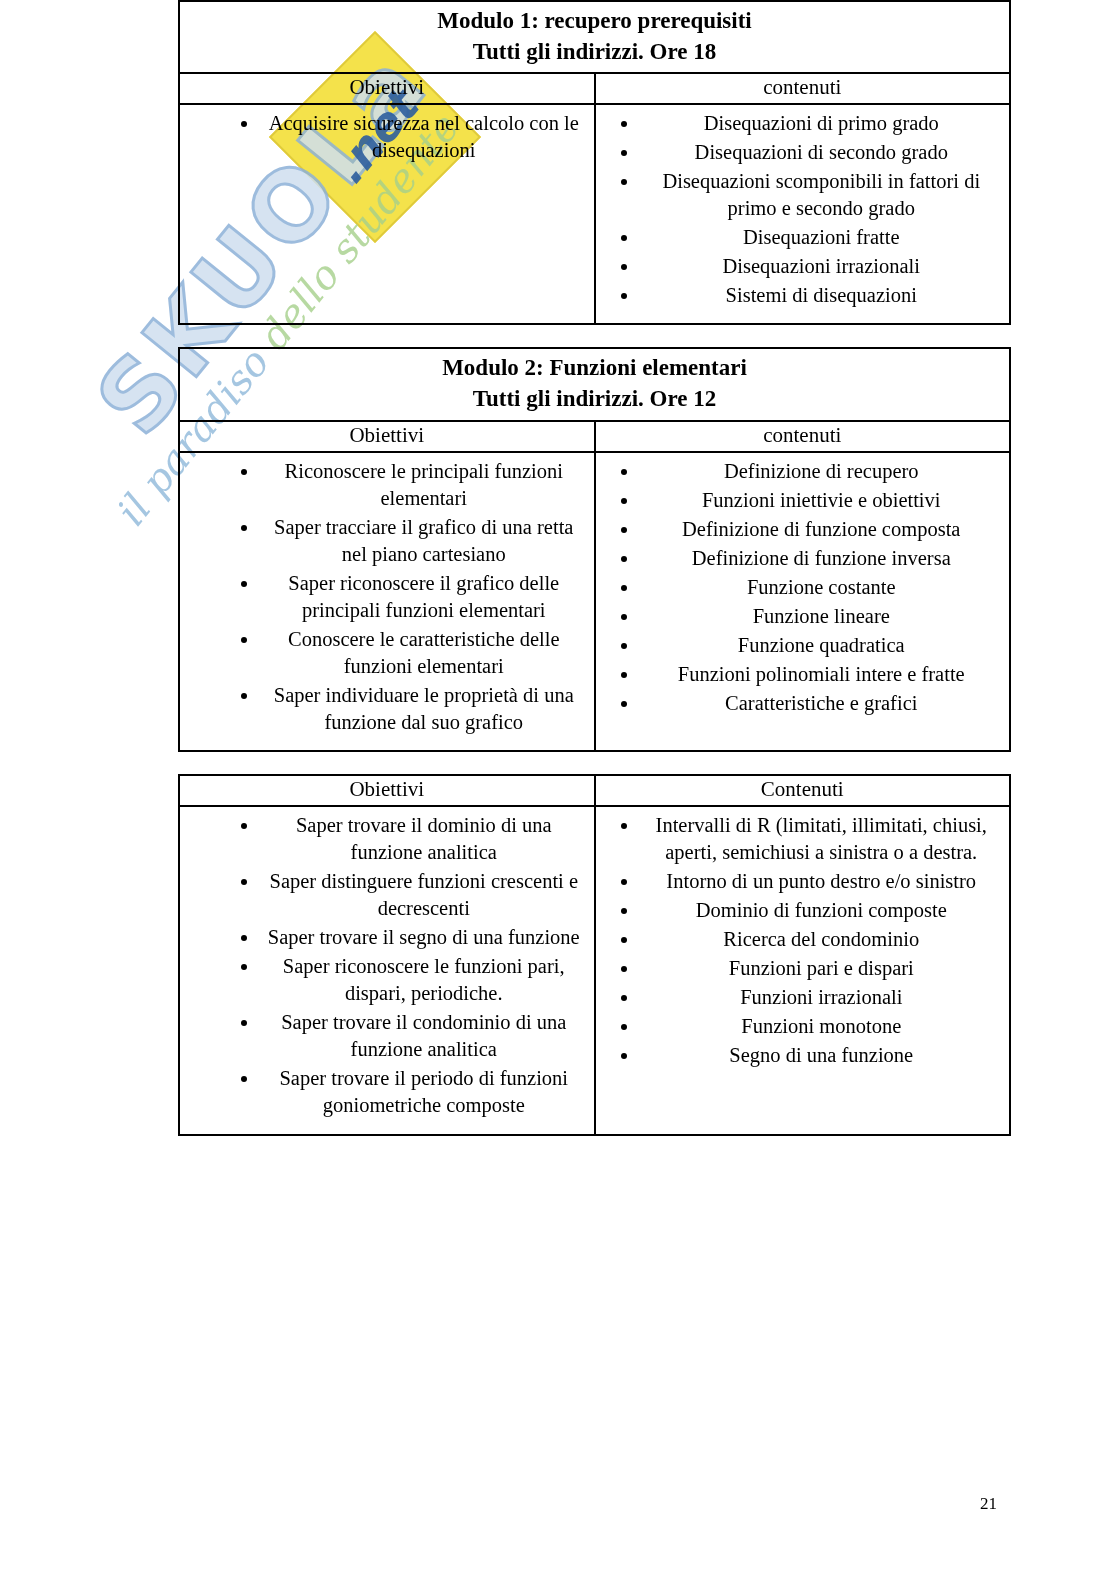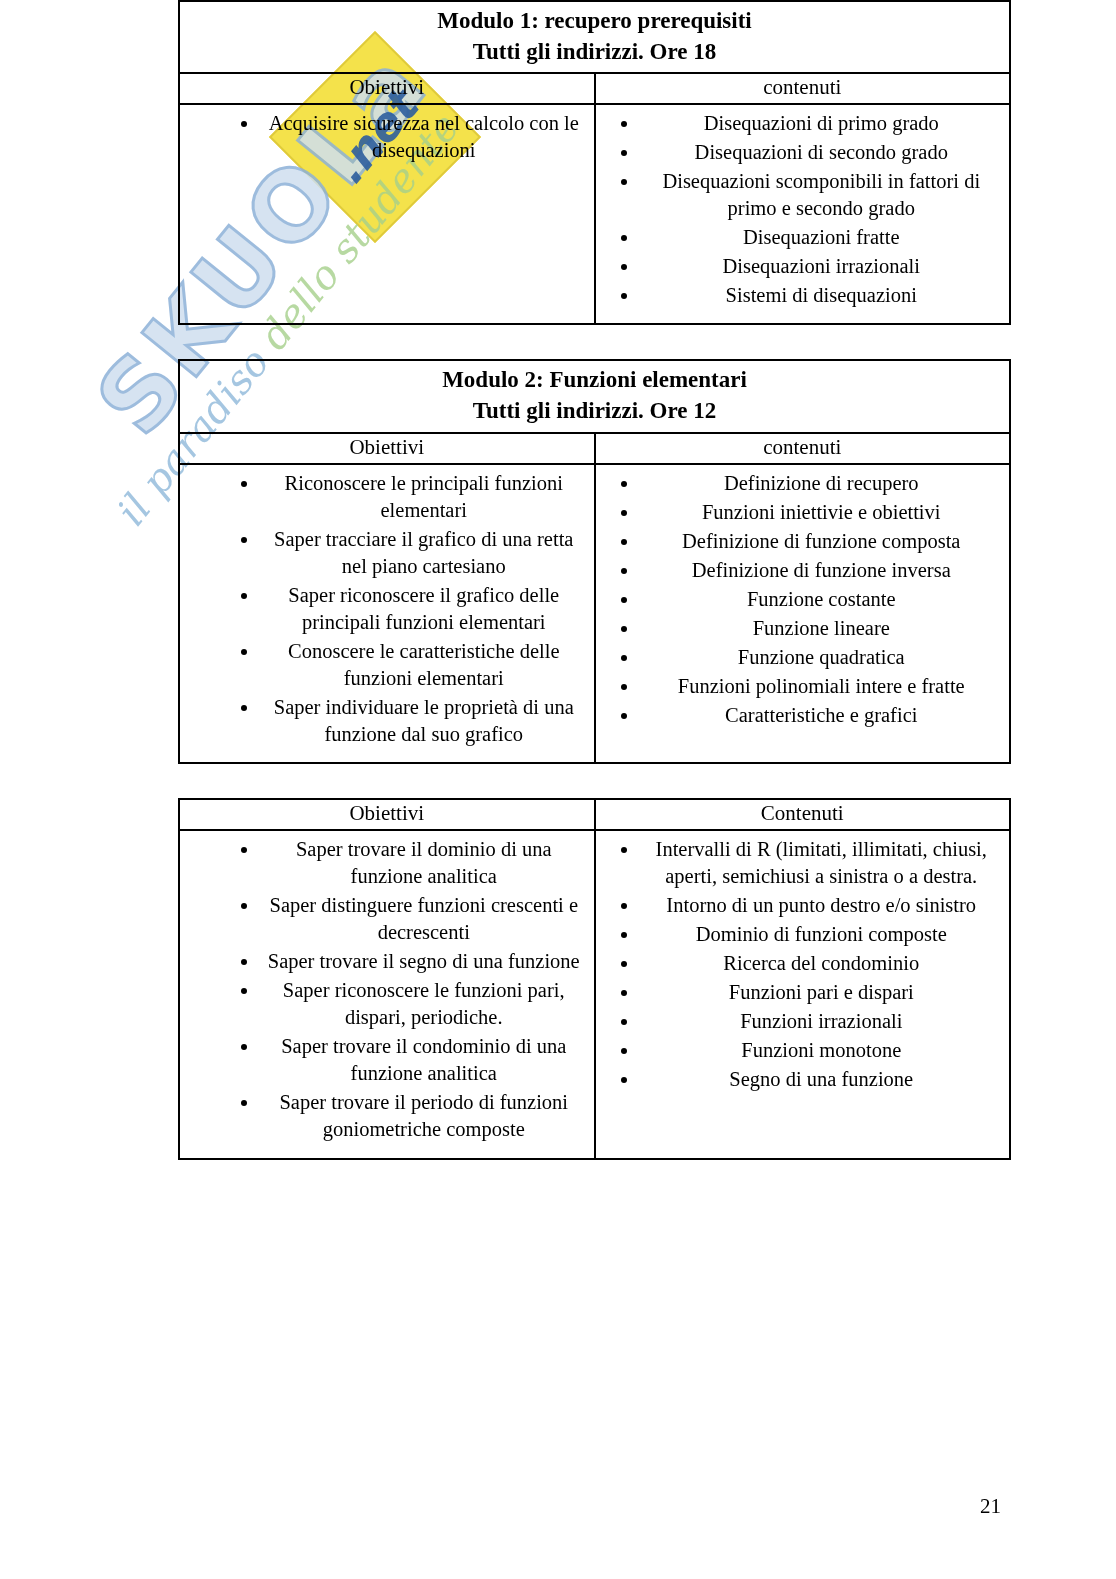--- a/index.html
+++ b/index.html
@@ -81,21 +81,21 @@
   h1.doc-title {
     margin: 270px 0 26px 0;
     text-align: center;
     font-size: 37px;
     font-weight: bold;
     letter-spacing: 1px;
   }
   table.module {
     width: 100%;
     border-collapse: collapse;
-    margin-bottom: 34px;
+    margin-bottom: 22px;
     background: transparent;
   }
   table.module td {
     border: 2px solid #000;
   }
   .module-title {
     text-align: center;
     font-weight: bold;
     font-size: 23px;
     line-height: 1.35;
@@ -117,21 +117,21 @@
     padding: 5px 6px 12px 4px;
   }
   .cell ul { margin: 0; text-align: center; }
   .cell-left ul { padding-left: 76px; }
   .cell-right ul { padding-left: 40px; }
   .cell li { margin-bottom: 2px; }
 
   .page-number {
     position: absolute;
     left: 980px; top: 1494px;
-    font-size: 21px;
+    font-size: 17px;
     z-index: 1;
     text-align: center;
   }
 </style>
 </head>
 <body>
 
 <div class="page">
 
   <div class="watermark">

